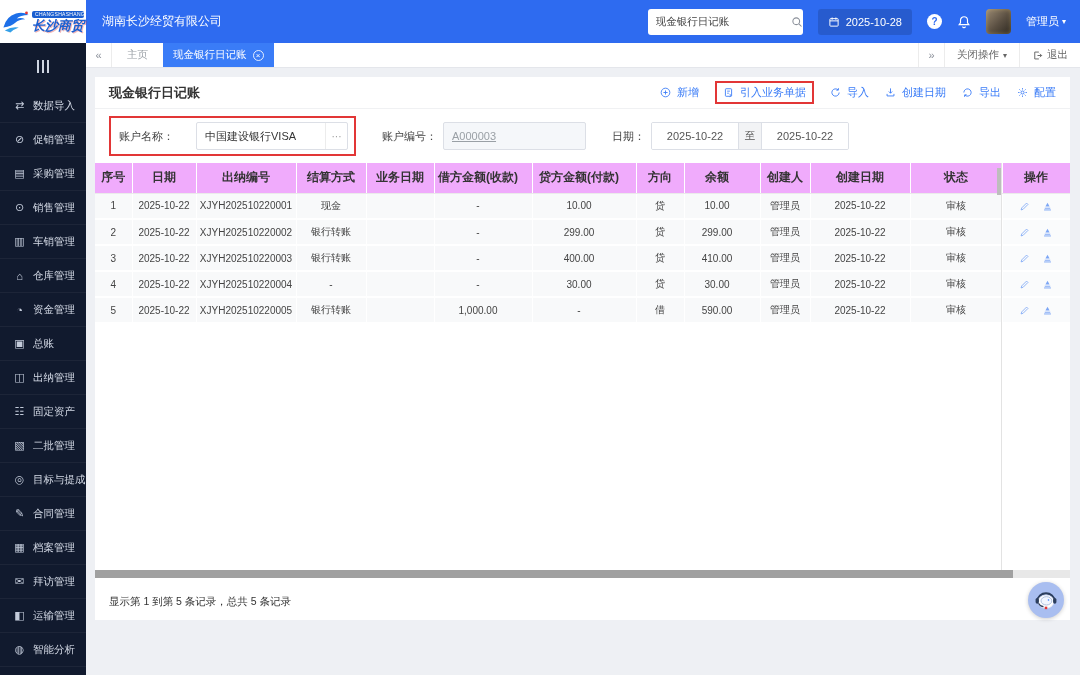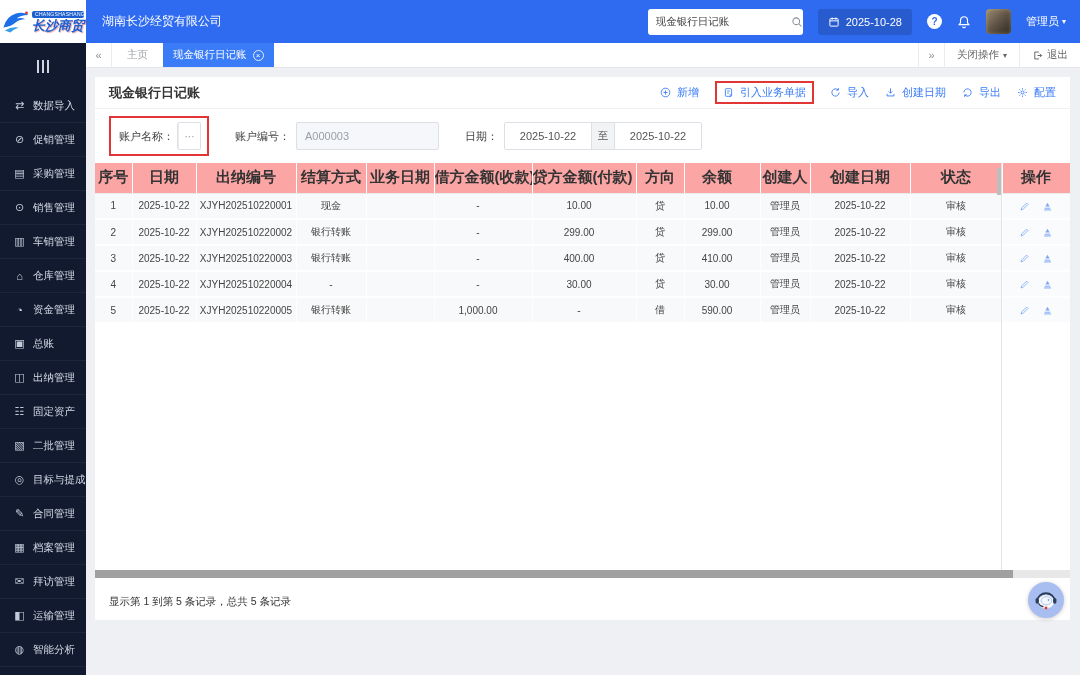--- a/index.html
+++ b/index.html
@@ -52,35 +52,35 @@
   .title-row { height:32px; display:flex; align-items:center; padding:0 14px; border-bottom:1px solid #f0f1f3; }
   .page-title { font-size:13px; font-weight:bold; color:#333; }
   .toolbar { margin-left:auto; display:flex; align-items:center; gap:16px; }
   .tb-btn { display:flex; align-items:center; gap:6px; color:#3a7cf7; font-size:11px; cursor:pointer; white-space:nowrap; }
   .tb-btn.hl { border:2px solid #e23636; padding:2px 6px; }
   .tb-ic { display:flex; }
 
   
   .filter-row { height:54px; display:flex; align-items:center; padding:0 14px; gap:26px; }
   .f-label { font-size:11px; color:#444; white-space:nowrap; }
-  .red-box { border:2px solid #e23636; display:flex; align-items:center; padding:4px 6px 4px 8px; gap:3px; }
+  .red-box { border:2px solid #e23636; display:flex; align-items:center; padding:4px 6px 4px 8px; gap:22px; }
   .inp-group { display:flex; align-items:stretch; height:28px; border:1px solid #dcdfe6; border-radius:2px; background:#fff; }
   .inp-group input { border:none; outline:none; font-size:11px; color:#333; padding:0 8px; width:128px; font-family:inherit; background:transparent; }
   .inp-suffix { width:22px; display:flex; align-items:center; justify-content:center; color:#999; font-size:10px; border-left:1px solid #ececec; }
   .f-pair { display:flex; align-items:center; gap:6px; }
-  .inp-plain { height:28px; border:1px solid #dcdfe6; border-radius:2px; font-size:11px; color:#333; padding:0 8px; width:143px; font-family:inherit; outline:none; }
+  .inp-plain { height:28px; border:1px solid #dcdfe6; border-radius:2px; font-size:11px; color:#333; padding:0 8px; width:143px; font-family:inherit; outline:none;text-decoration:underline; }
   .inp-disabled { background:#f5f7fa; color:#9aa0a6; }
   .date-group { display:flex; align-items:stretch; height:28px; border:1px solid #dcdfe6; border-radius:2px; overflow:hidden; }
   .date-group input { width:86px; border:none; outline:none; text-align:center; font-size:11px; color:#555; font-family:inherit; }
   .date-mid { width:24px; background:#f2f3f5; border-left:1px solid #dcdfe6; border-right:1px solid #dcdfe6; display:flex; align-items:center; justify-content:center; font-size:10.5px; color:#555; }
 
   
   .table-area { position:relative; height:415px; overflow:hidden; }
   table { border-collapse:collapse; table-layout:fixed; width:975px; }
-  th { height:30px; font-size:15px; font-weight:bold; color:#333; background:#fca5a5; border-bottom:1px solid #ebebeb; border-right:1px solid #fff; text-align:center; white-space:nowrap; overflow:hidden; }
+  th { height:30px; font-size:12px; font-weight:bold; color:#333; background:#f0abfc; border-bottom:1px solid #ebebeb; border-right:1px solid #fff; text-align:center; white-space:nowrap; overflow:hidden; }
   td { height:26px; font-size:10px; color:#444; background:#f8f9fa; border-bottom:2px solid #fff; border-right:1px solid #fff; text-align:center; white-space:nowrap; overflow:hidden; }
   th.num, td.num { text-align:center; padding-right:10px; }
   td.ops { background:#fafbfc; }
   .op-ic { display:inline-flex; color:#7ca6f5; margin:0 6px; cursor:pointer; vertical-align:middle; }
   .fixed-col-line { position:absolute; top:0; bottom:8px; right:68px; border-left:1px solid #e3e3e3; }
   .v-thumb { position:absolute; right:69px; top:5px; width:4px; height:27px; background:#bdbdbd; }
   .h-scroll { position:absolute; left:0; right:0; bottom:0; height:8px; background:#e8e8e8; }
   .h-thumb { position:absolute; left:0; top:0; height:8px; width:918px; background:#a0a0a0; }
 
   
@@ -301,20 +301,21 @@
                 </span>
                 <span>配置</span>
               </span>
             </div>
         </div>
 
         <div class="filter-row">
           <div class="red-box">
             <span class="f-label">账户名称：</span>
             <div class="inp-group">
+              <input value="中国建设银行VISA" style="">
               <span class="inp-suffix">···</span>
             </div>
           </div>
           <div class="f-pair">
             <span class="f-label">账户编号：</span>
             <input class="inp-plain inp-disabled" value="A000003" style="">
           </div>
           <div class="f-pair">
             <span class="f-label">日期：</span>
             <div class="date-group">

